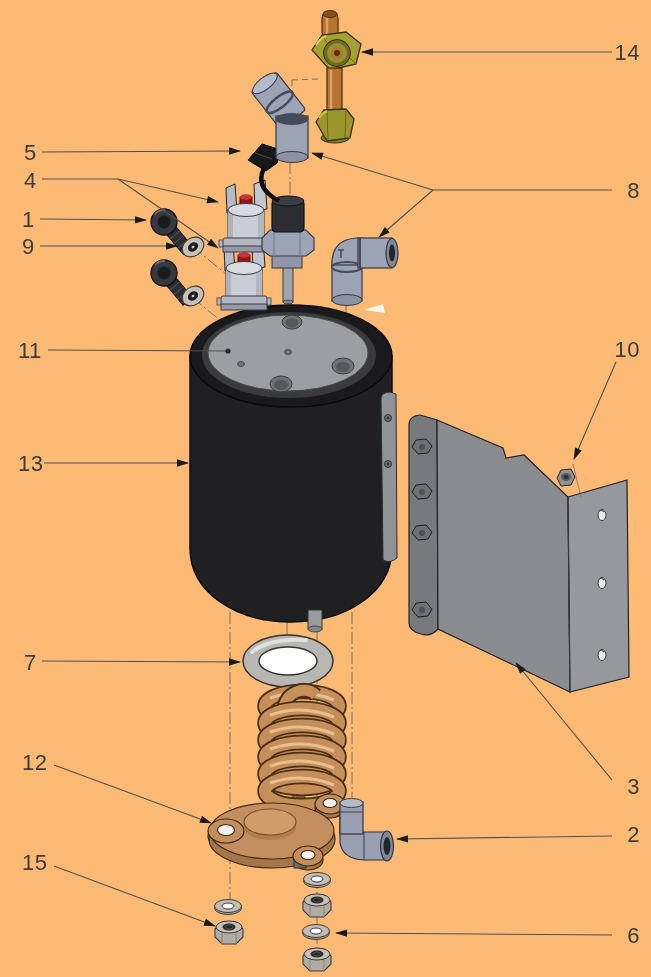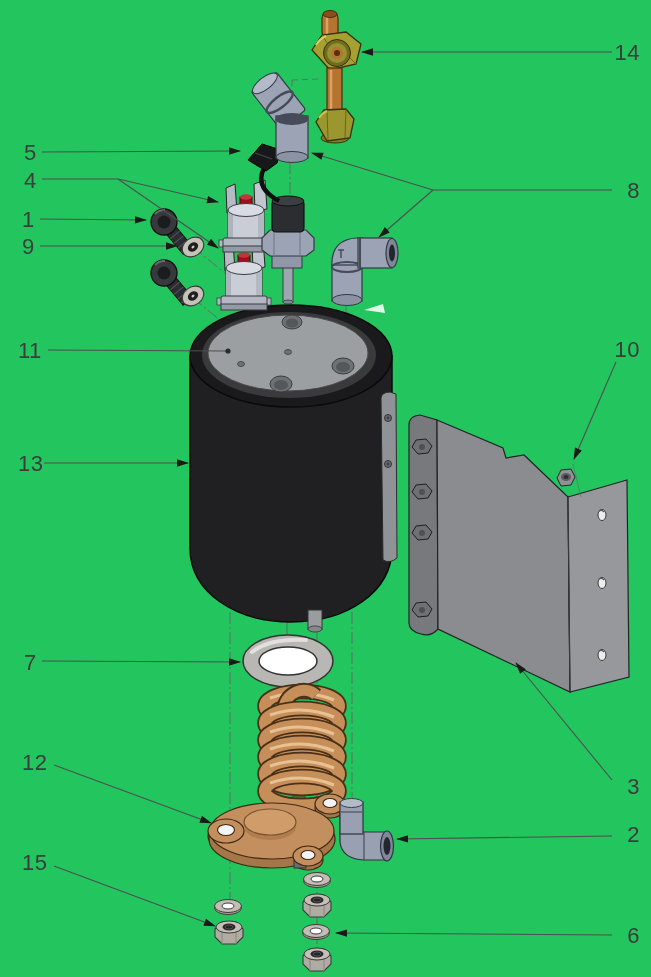--- a/index.html
+++ b/index.html
@@ -1,16 +1,16 @@
 <!DOCTYPE html>
 <html><head>
 <meta charset="utf-8">
 <style>
   html,body{margin:0;padding:0;background:#ffffff;}
-  .canvas{position:relative;width:651px;height:977px;background:#22c55e;overflow:hidden;}
+  .canvas{position:relative;width:651px;height:977px;background:#fdba74;overflow:hidden;}
   svg{display:block;}
   .callout-num{font-family:"Liberation Sans",sans-serif;font-size:22px;fill:#3c3c3c;letter-spacing:0.5px;}
   .leader{stroke:#4f4f4f;stroke-width:1.1;fill:none;}
   .cline{stroke:#666666;stroke-width:0.9;fill:none;stroke-dasharray:12 3 2 3;}
   .cdash{stroke:#666666;stroke-width:0.9;fill:none;stroke-dasharray:6 4;}
   .csolid{stroke:#5a5a5a;stroke-width:0.8;fill:none;}
 </style>
 </head>
 <body>
 

